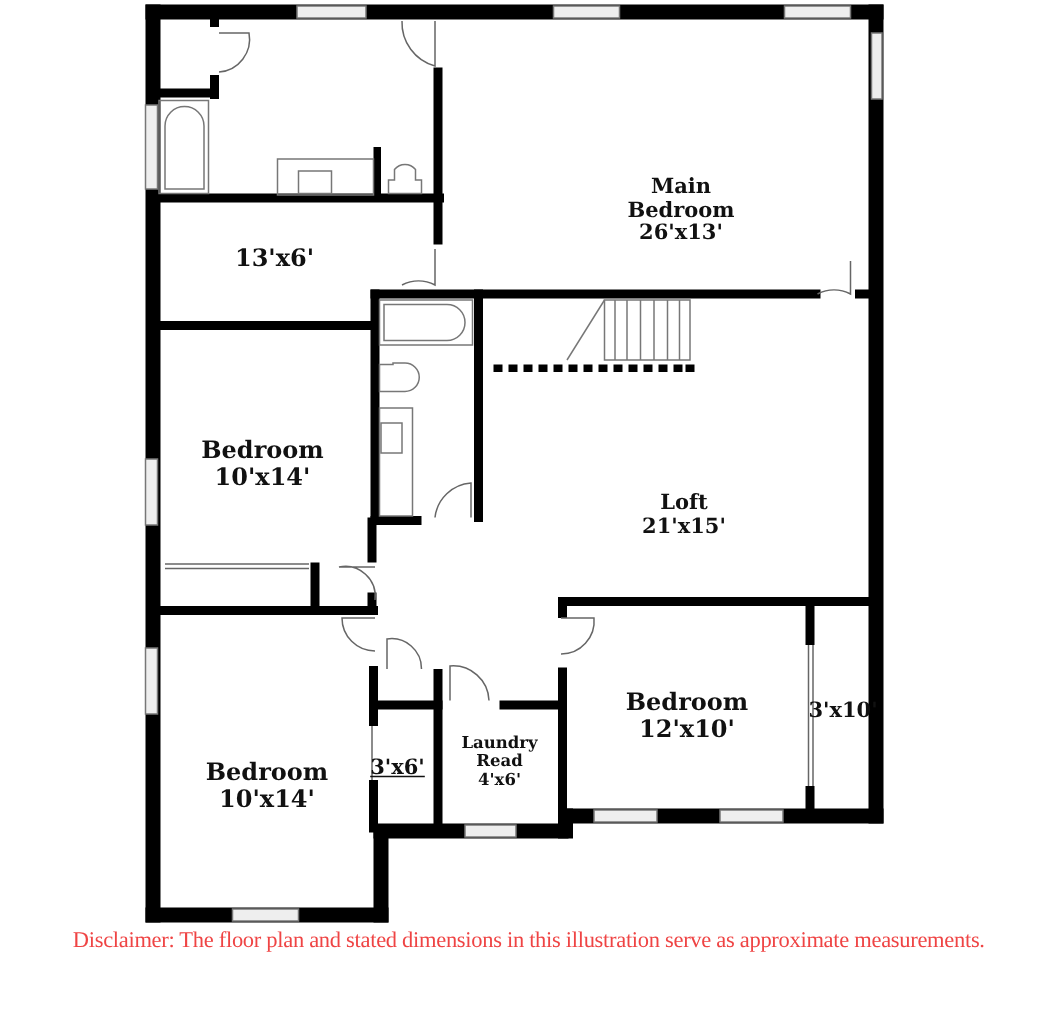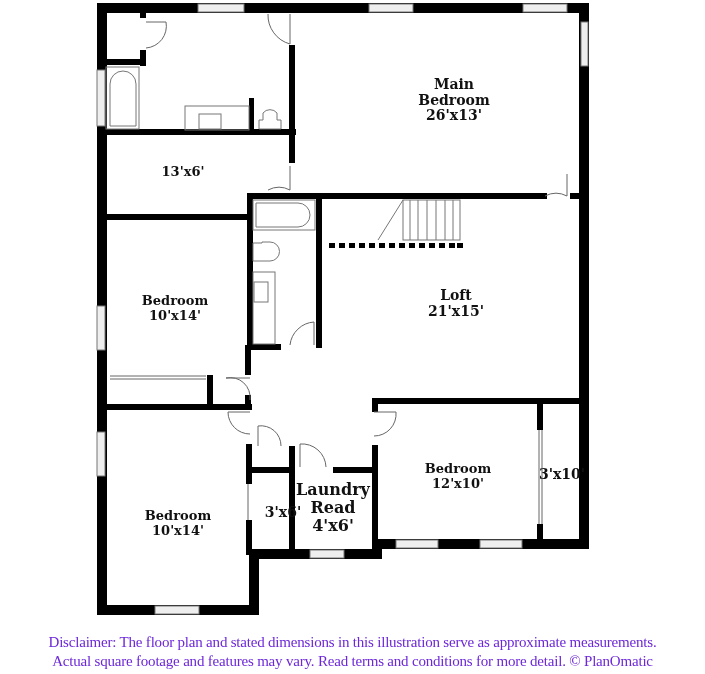--- a/index.html
+++ b/index.html
@@ -9,32 +9,32 @@
     position: absolute;
     font-family: "DejaVu Serif", "Liberation Serif", serif;
     font-weight: bold;
     color: #111111;
     text-align: center;
     line-height: 1.12;
     white-space: nowrap;
     transform: translate(-50%, -50%);
   }
   .room-label span { display: block; }
-  .lg { font-size: 14px; }
-  .md { font-size: 13px; }
-  .sm { font-size: 16px; }
+  .lg { font-size: 14px; margin-top: 40px; }
+  .md { font-size: 16px; }
+  .sm { font-size: 11px; }
   .xs { font-size: 14px; }
   #disclaimer {
     position: absolute;
-    left: 0; top: 633px; width: 705px;
+    left: 0; top: 618px; width: 705px;
     text-align: center;
     font-family: "Liberation Serif", "DejaVu Serif", serif;
     font-size: 15px;
     line-height: 19px;
-    color: #6d28d9;
+    color: #ef4444;
     letter-spacing: -0.2px;
   }
 </style>
 </head>
 <body>
 
 <div id="plan">
   <svg width="705" height="630" viewBox="0 0 705 630" xmlns="http://www.w3.org/2000/svg">
     <g fill="#000">
 
@@ -200,33 +200,32 @@
     <span>10'x14'</span>
   </div>
   <div class="room-label lg" style="left:456px; top:304px;">
     <span>Loft</span>
     <span>21'x15'</span>
   </div>
   <div class="room-label md" style="left:178px; top:524px;">
     <span>Bedroom</span>
     <span>10'x14'</span>
   </div>
-  <div class="room-label xs" style="left:283px; top:513px;">
+  <div class="room-label xs" style="left:265px; top:513px;text-decoration:underline;">
     <span>3'x6'</span>
   </div>
   <div class="room-label sm" style="left:333px; top:508px;">
     <span>Laundry</span>
     <span>Read</span>
     <span>4'x6'</span>
   </div>
   <div class="room-label md" style="left:458px; top:477px;">
     <span>Bedroom</span>
     <span>12'x10'</span>
   </div>
   <div class="room-label xs" style="left:562px; top:475px;">
     <span>3'x10'</span>
   </div>
 </div>
 
 <div id="disclaimer">
   <div>Disclaimer: The floor plan and stated dimensions in this illustration serve as approximate measurements.</div>
-  <div>Actual square footage and features may vary. Read terms and conditions for more detail. © PlanOmatic</div>
 </div>
 
 </body></html>

